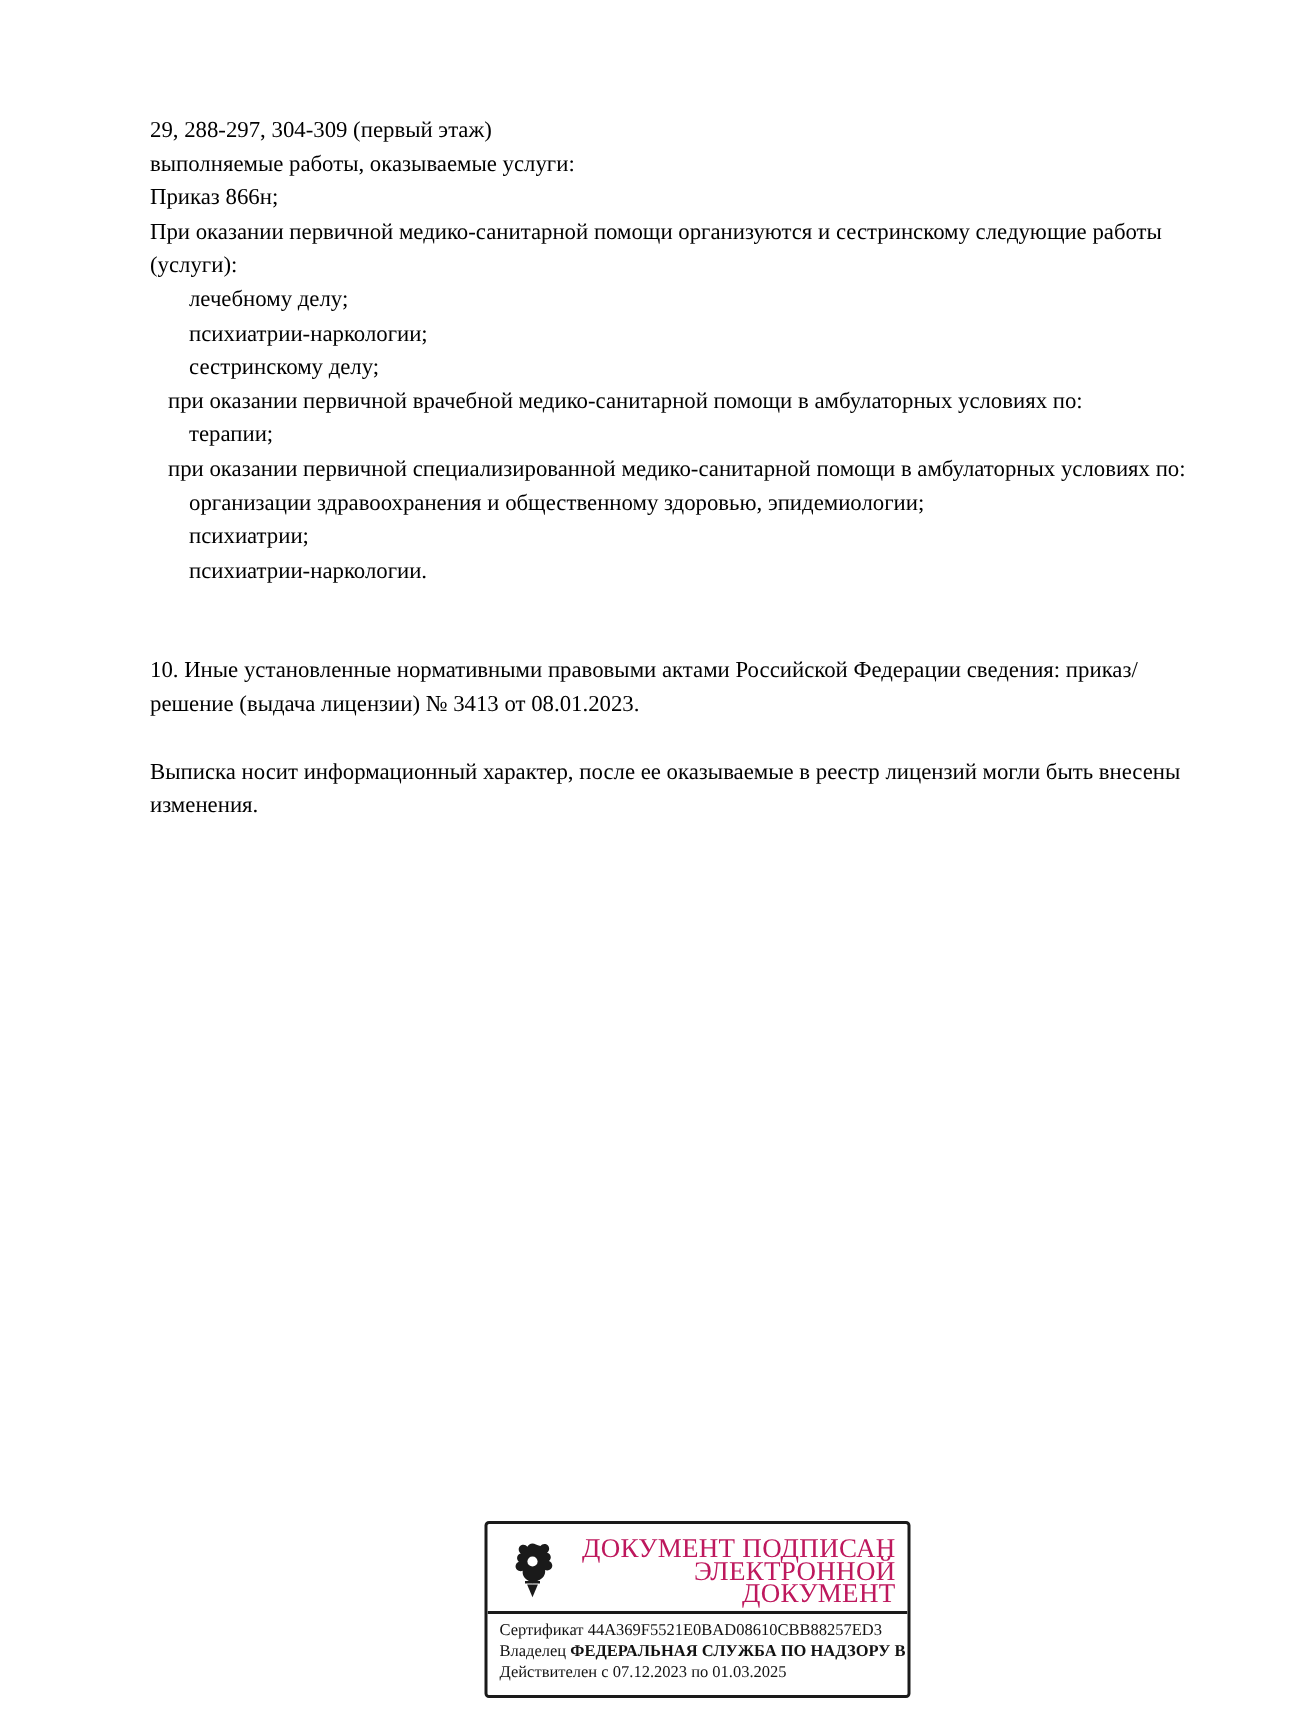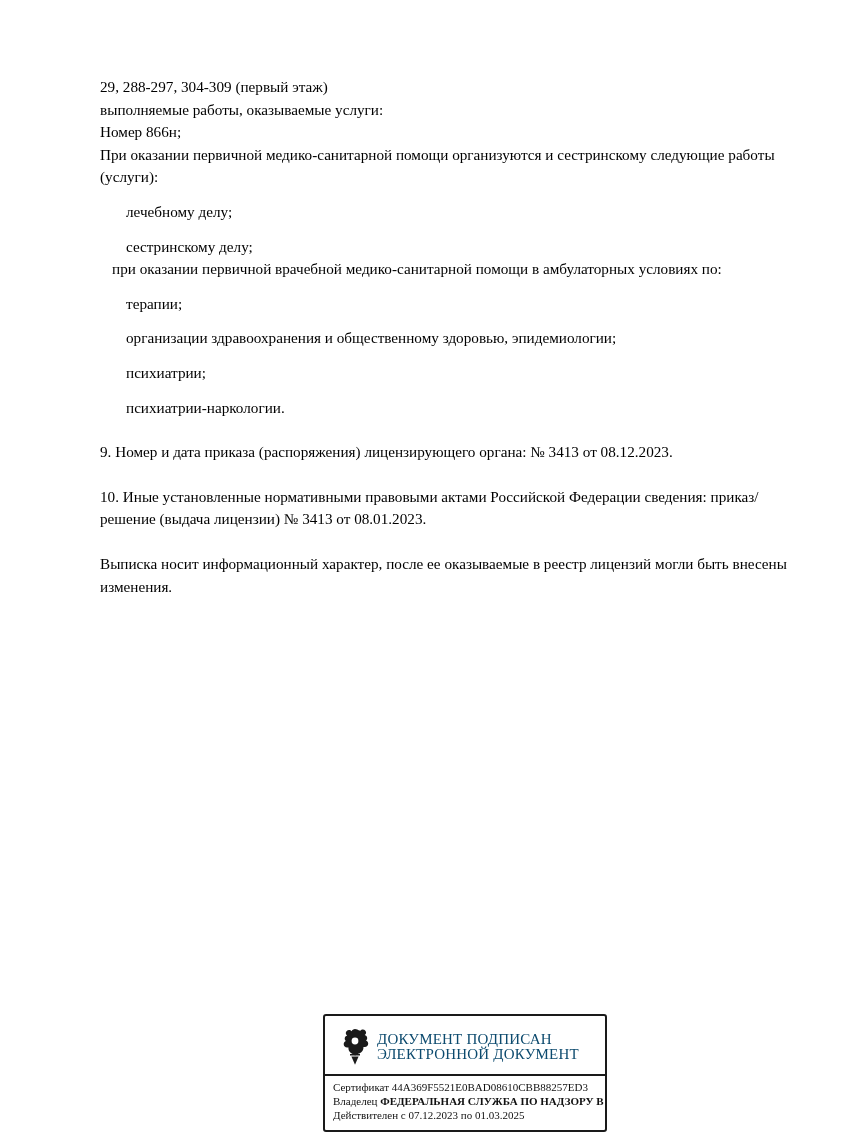--- a/index.html
+++ b/index.html
@@ -27,21 +27,21 @@
     font-size: 15.2px;
     line-height: 22.6px;
     text-align: left;
     margin: 0;
     white-space: pre-wrap;
   }
   .block-gap {
     height: 22px;
   }
   .indent-1 { padding-left: 12px; }
-  .indent-2 { padding-left: 26px; margin-top: 12px; }
+  .indent-2 { padding-left: 26px; }
 
   
   .stamp {
     position: absolute;
     left: 323px;
     top: 1014px;
     width: 284px;
     height: 118px;
     border: 2px solid #1a1a1a;
     border-radius: 3px;
@@ -60,26 +60,26 @@
     width: 40px;
     height: 44px;
     flex: 0 0 40px;
     display: flex;
     align-items: center;
     justify-content: center;
   }
   .stamp-emblem svg { display: block; }
   .stamp-title {
     flex: 1 1 auto;
-    text-align: left;
+    text-align: right;
     font-family: "Liberation Serif", "DejaVu Serif", serif;
-    font-size: 15px;
+    font-size: 18px;
     line-height: 15px;
     letter-spacing: 0.2px;
-    color: #0c4a6e;
+    color: #be185d;
     padding-left: 2px;
   }
   .stamp-divider {
     width: 100%;
     height: 1.5px;
     background: #1a1a1a;
     margin-top: 2px;
   }
   .stamp-lines {
     padding: 4px 0 0 8px;
@@ -94,33 +94,34 @@
 </style>
 </head>
 <body>
 
 <div class="page">
 
   <div class="doc-body">
 
     <p class="para">29, 288-297, 304-309 (первый этаж)</p>
     <p class="para">выполняемые работы, оказываемые услуги:</p>
-    <p class="para">Номер 866н;</p>
+    <p class="para">Приказ 866н;</p>
     <p class="para">При оказании первичной медико-санитарной помощи организуются и сестринскому следующие работы (услуги):</p>
     <p class="para indent-2">лечебному делу;</p>
+    <p class="para indent-2">психиатрии-наркологии;</p>
     <p class="para indent-2">сестринскому делу;</p>
     <p class="para indent-1">при оказании первичной врачебной медико-санитарной помощи в амбулаторных условиях по:</p>
     <p class="para indent-2">терапии;</p>
+    <p class="para indent-1">при оказании первичной специализированной медико-санитарной помощи в амбулаторных условиях по:</p>
     <p class="para indent-2">организации здравоохранения и общественному здоровью, эпидемиологии;</p>
     <p class="para indent-2">психиатрии;</p>
     <p class="para indent-2">психиатрии-наркологии.</p>
 
     <div class="block-gap"></div>
 
-    <p class="para">9. Номер и дата приказа (распоряжения) лицензирующего органа: № 3413 от 08.12.2023.</p>
 
     <div class="block-gap"></div>
 
     <p class="para">10. Иные установленные нормативными правовыми актами Российской Федерации сведения: приказ/решение (выдача лицензии) № 3413 от 08.01.2023.</p>
 
     <div class="block-gap"></div>
 
     <p class="para">Выписка носит информационный характер, после ее оказываемые в реестр лицензий могли быть внесены изменения.</p>
 
   </div>

